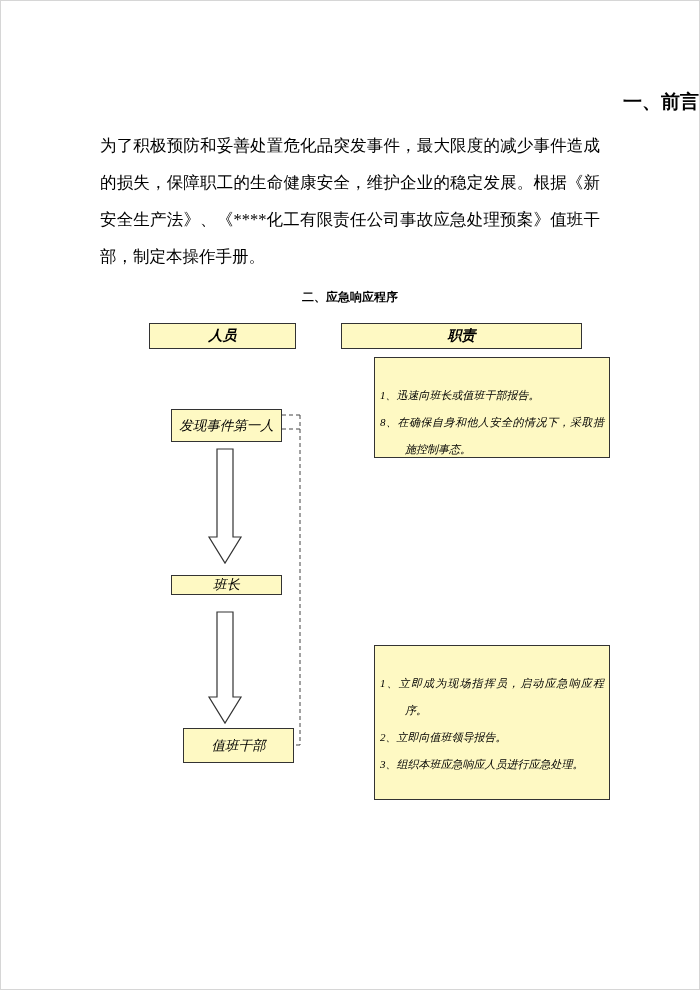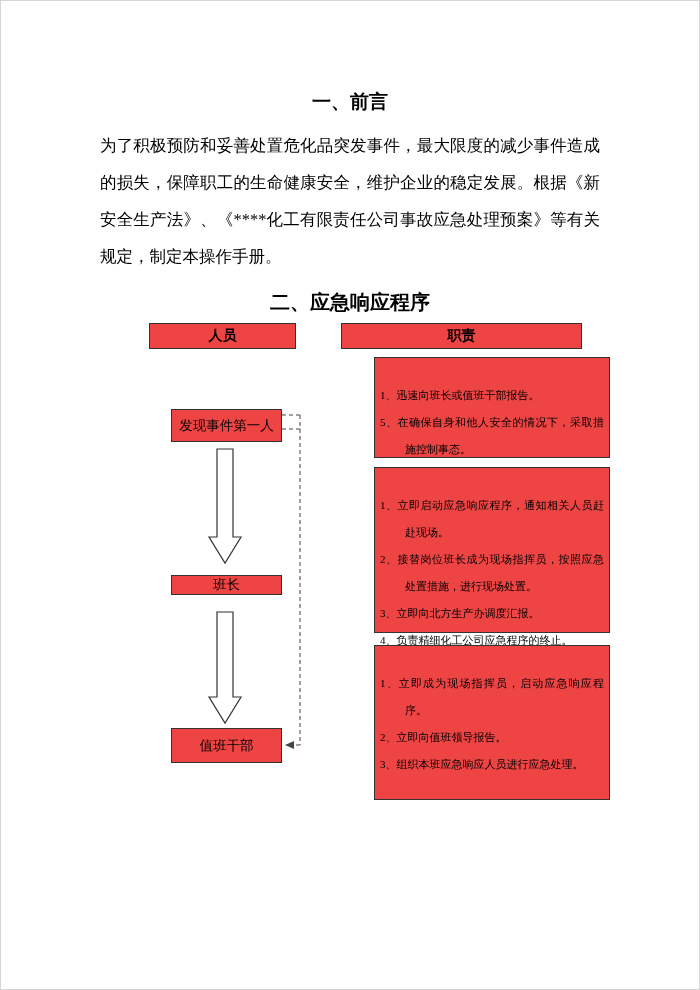--- a/index.html
+++ b/index.html
@@ -9,33 +9,34 @@
     border:1px solid #d6d6d6;
     background:#ffffff;
     font-family:"Liberation Serif", serif;
     color:#000;
     overflow:hidden;
   }
   .sec-title{
     position:absolute;left:0;width:100%;
     text-align:center;font-weight:bold;
   }
-  .title-1{top:88px;font-size:19px;}
-  .title-2{top:288px;font-size:20px;}
+  .title-1{top:88px;font-size:19px;text-align:right;}
+  .title-2{top:288px;font-size:12px;}
   .body-par{
     position:absolute;left:99px;top:126px;width:500px;
     font-size:16.5px;line-height:37px;
     text-align:justify;
     letter-spacing:0;
   }
   .fbox{
     position:absolute;
     border:1px solid #333;
     box-sizing:border-box;
-    background:#ef4444;
+    background:#fef9c3;
+    font-style:italic;
   }
   .hdr{
     font-weight:bold;font-size:14px;
     display:flex;align-items:center;justify-content:center;
   }
   .pnode{
     font-size:13.5px;
     display:flex;align-items:center;justify-content:center;
   }
   .duty{
@@ -51,52 +52,46 @@
     position:absolute;left:0;top:0;
     pointer-events:none;
   }
 </style>
 </head>
 <body>
 
 <div class="page">
 
   <div class="sec-title title-1">一、前言</div>
-  <div class="body-par">为了积极预防和妥善处置危化品突发事件，最大限度的减少事件造成的损失，保障职工的生命健康安全，维护企业的稳定发展。根据《新安全生产法》、《****化工有限责任公司事故应急处理预案》等有关规定，制定本操作手册。</div>
+  <div class="body-par">为了积极预防和妥善处置危化品突发事件，最大限度的减少事件造成的损失，保障职工的生命健康安全，维护企业的稳定发展。根据《新安全生产法》、《****化工有限责任公司事故应急处理预案》值班干部，制定本操作手册。</div>
 
   <div class="sec-title title-2">二、应急响应程序</div>
 
   <svg class="overlay" width="700" height="990" viewBox="0 0 700 990">
 
     <polygon points="216,448 232,448 232,536 240,536 224,562 208,536 216,536" fill="#ffffff" stroke="#333333" stroke-width="1.2"></polygon>
 
     <polygon points="216,611 232,611 232,696 240,696 224,722 208,696 216,696" fill="#ffffff" stroke="#333333" stroke-width="1.2"></polygon>
 
     <path d="M281 414 H299 M281 428 H299 M299 414 V744 M299 744 H287" fill="none" stroke="#444444" stroke-width="1" stroke-dasharray="4 3"></path>
     <polygon points="284,744 293,740 293,748" fill="#444444"></polygon>
   </svg>
 
   <div class="fbox hdr" style="left:148px;top:322px;width:147px;height:26px;">人员</div>
   <div class="fbox pnode" style="left:170px;top:408px;width:111px;height:33px;">发现事件第一人</div>
 
   <div class="fbox hdr" style="left:340px;top:322px;width:241px;height:26px;">职责</div>
   <div class="fbox pnode" style="left:170px;top:574px;width:111px;height:20px;">班长</div>
-  <div class="fbox pnode" style="left:170px;top:727px;width:111px;height:35px;">值班干部</div>
+  <div class="fbox pnode" style="left:182px;top:727px;width:111px;height:35px;">值班干部</div>
 
   <div class="fbox duty" style="left:345px;top:356px;width:236px;height:101px;">
     <div class="duty-item">1、迅速向班长或值班干部报告。</div>
-    <div class="duty-item">5、在确保自身和他人安全的情况下，采取措施控制事态。</div>
+    <div class="duty-item">8、在确保自身和他人安全的情况下，采取措施控制事态。</div>
   </div>
 
-  <div class="fbox duty" style="left:345px;top:466px;width:236px;height:166px;">
-    <div class="duty-item">1、立即启动应急响应程序，通知相关人员赶赴现场。</div>
-    <div class="duty-item">2、接替岗位班长成为现场指挥员，按照应急处置措施，进行现场处置。</div>
-    <div class="duty-item">3、立即向北方生产办调度汇报。</div>
-    <div class="duty-item">4、负责精细化工公司应急程序的终止。</div>
-  </div>
 
   <div class="fbox duty" style="left:345px;top:644px;width:236px;height:155px;">
     <div class="duty-item">1、立即成为现场指挥员，启动应急响应程序。</div>
     <div class="duty-item">2、立即向值班领导报告。</div>
     <div class="duty-item">3、组织本班应急响应人员进行应急处理。</div>
   </div>
 
 </div>
 
 </body></html>

